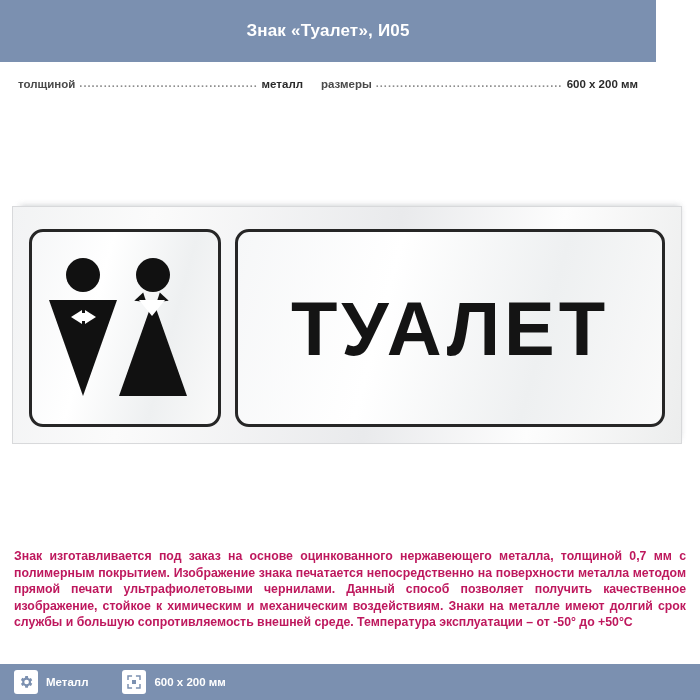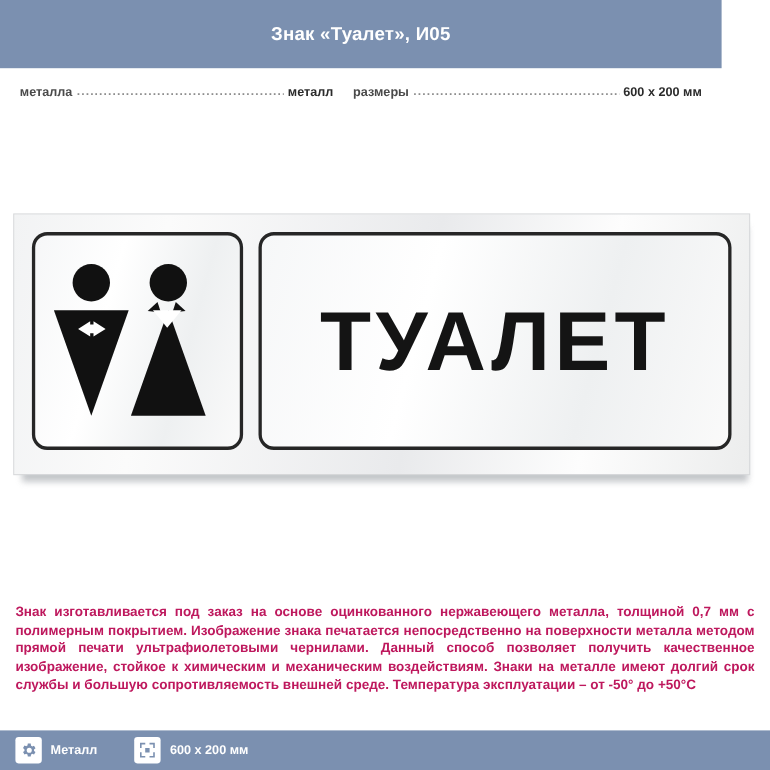--- a/index.html
+++ b/index.html
@@ -79,26 +79,26 @@
   .plate-shadow {
     position: absolute;
     left: 8px; top: 12px;
     width: 660px; height: 232px;
     background: #b9bcc0;
     filter: blur(3px);
     opacity: .85;
   }
   .plate {
     position: absolute;
-    left: 0; top: 0;
+    left: 0; top: 12px;
     width: 670px; height: 238px;
     background: linear-gradient(100deg,#f2f3f4 0%, #fbfbfb 20%, #e9eaec 55%, #fdfdfd 78%, #eceded 100%);
     border: 1px solid #d8d9db;
     display: flex;
-    align-items: flex-start;
+    align-items: flex-end;
     padding: 16px 16px;
     gap: 14px;
   }
   .panel {
     border: 3px solid #262626;
     border-radius: 14px;
     background: linear-gradient(105deg,#f6f7f8 0%, #ffffff 35%, #eef0f1 70%, #fafafa 100%);
   }
   .panel-icon {
     width: 192px; height: 198px;
@@ -234,21 +234,21 @@
 <body>
 
 <div id="page">
 
   <div class="header">
     <div class="header-title">Знак «Туалет», И05</div>
   </div>
 
   <div class="specs">
     <div class="spec-block">
-      <span class="spec-label">металла</span>
+      <span class="spec-label">толщиной</span>
       <span class="spec-dots">..................................................................................</span>
       <span class="spec-value">металл</span>
     </div>
     <div class="spec-block second">
       <span class="spec-label">размеры</span>
       <span class="spec-dots">............................................................</span>
       <span class="spec-value">600 x 200 мм</span>
     </div>
   </div>
 

